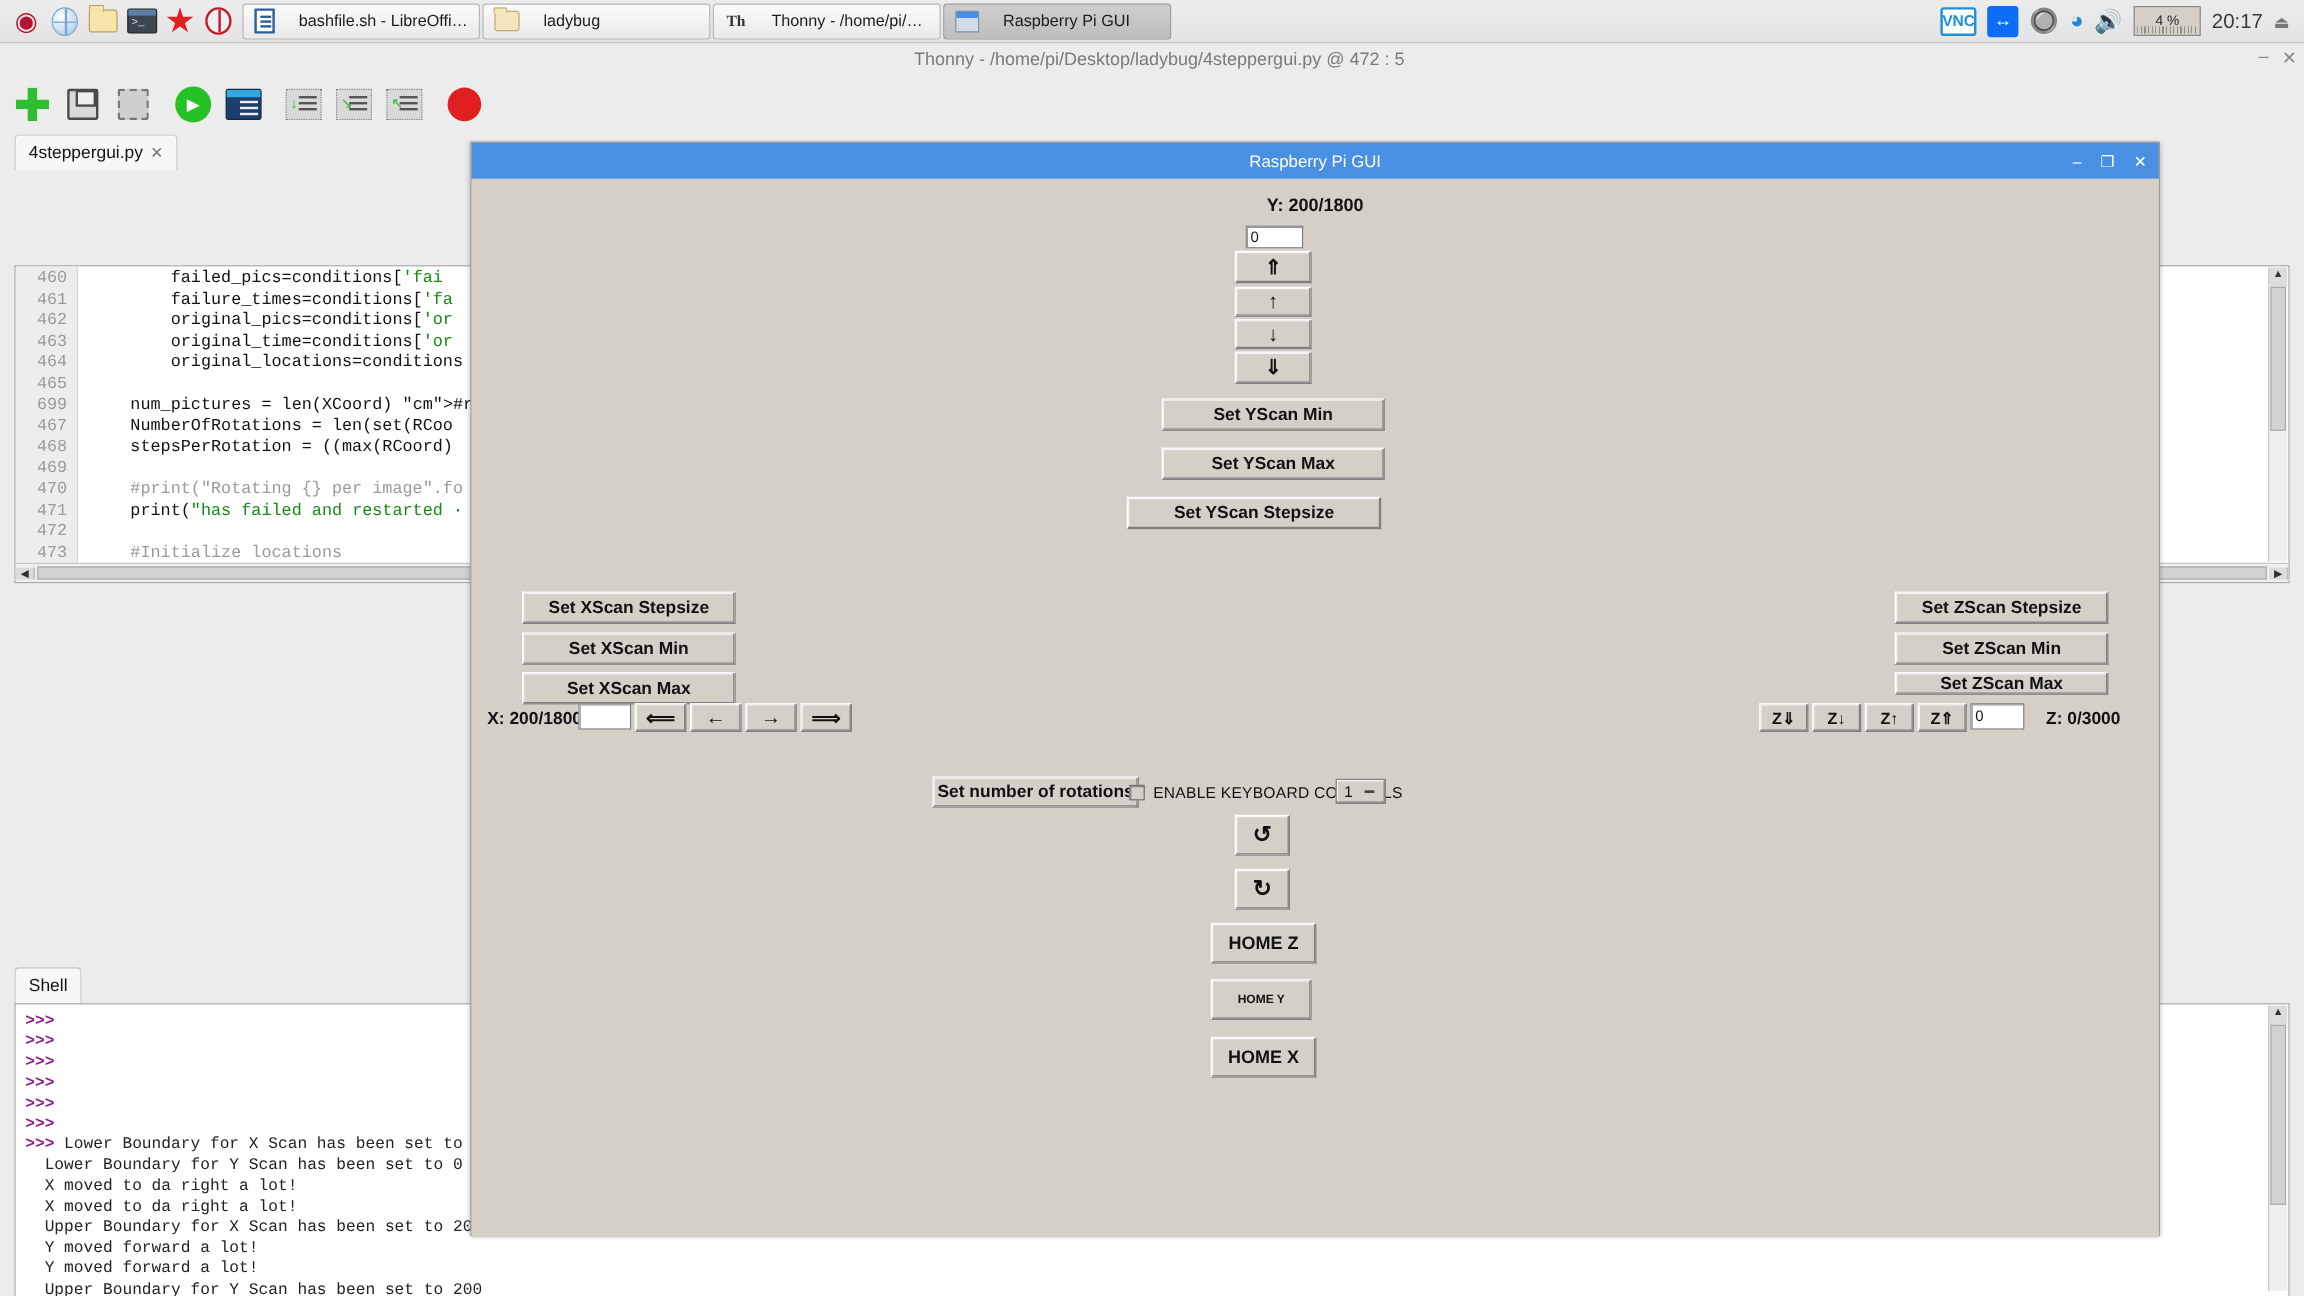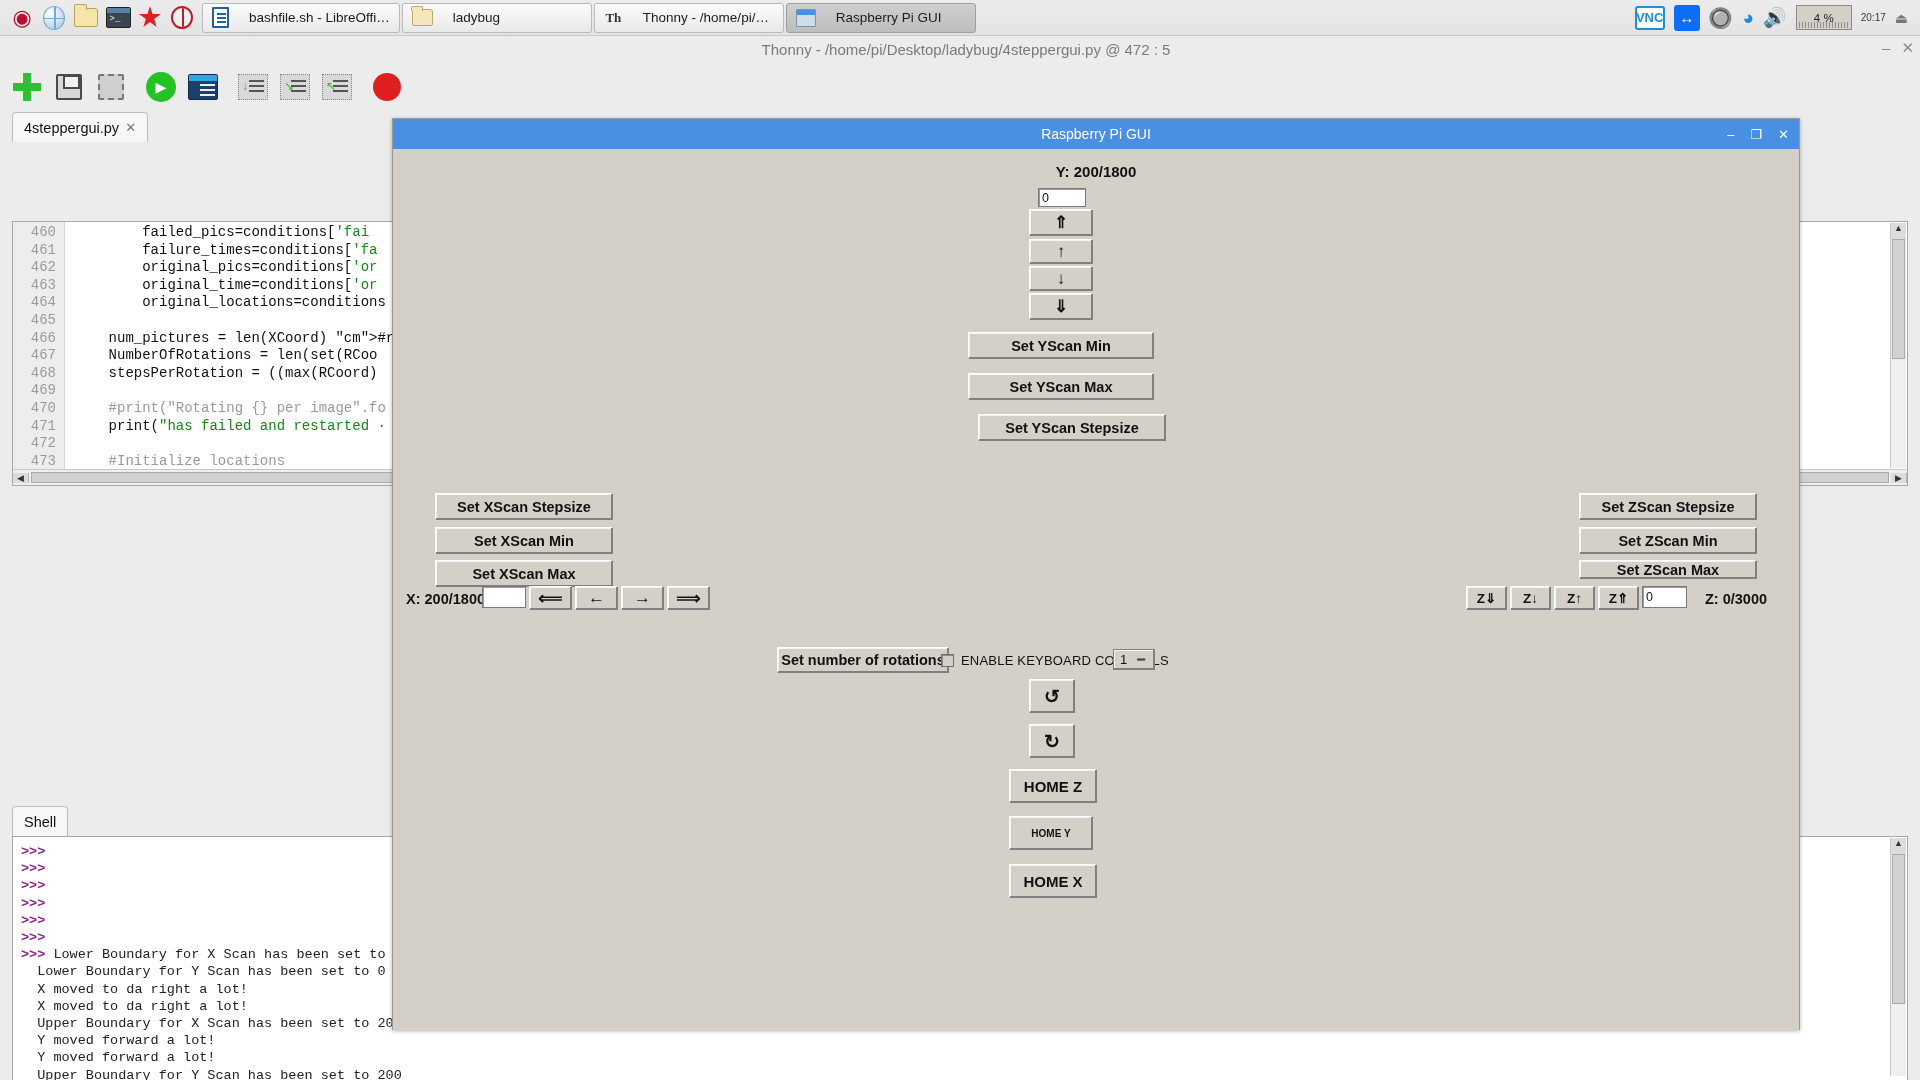--- a/index.html
+++ b/index.html
@@ -55,21 +55,21 @@
   .tray { margin-left:auto; display:flex; align-items:center; gap:9px; padding-right:8px; }
   .tray-ico { display:flex; align-items:center; justify-content:center; }
   .vnc { width:30px; height:24px; border:2px solid #1f8fd6; border-radius:3px; background:#fff; color:#1f8fd6; font:bold 13px "Liberation Sans", sans-serif; }
   .tv { width:26px; height:26px; border-radius:3px; background:#0d6ef5; color:#fff; display:flex; align-items:center; justify-content:center; font-size:15px; }
   .bt { color:#1c8ae0; font-size:20px; }
   .wifi { color:#1c8ae0; font-size:19px; }
   .vol { color:#1c8ae0; font-size:19px; }
   .cpu { width:56px; height:25px; border:1px solid #8a8a8a; background:#d4d0c8; display:flex; align-items:center; justify-content:center; font-size:11.5px; color:#222; position:relative; }
   .cpu:after { content:""; position:absolute; left:2px; right:2px; bottom:1px; height:6px;
     background: repeating-linear-gradient(90deg,#6b6b6b 0 1px,transparent 1px 3px); opacity:.65; }
-  .clock { font-size:10px; color:#3a3a3a; }
+  .clock { font-size:17px; color:#3a3a3a; }
   .eject { font-size:14px; color:#777; }
 
   
   .thonny { position:absolute; left:0; top:36px; width:1920px; height:1044px; background:#ececec; }
   .thonny-title { height:26px; display:flex; align-items:center; justify-content:center; position:relative;padding-left:12px; }
   .thonny-title .t { font-size:15px; color:#7a7a7a; }
   .thonny-title .wctrl { position:absolute; right:6px; top:3px; display:flex; gap:11px; color:#8a8a8a; font-size:15px; }
   .menubar { height:26px; display:flex; align-items:center; gap:5px; padding-left:6px; font-size:14.5px; color:#1a1a1a; }
   .menubar span { padding:2px 7px; }
   .toolbar { height:50px; display:flex; align-items:center; gap:8px; padding-left:10px; }
@@ -266,21 +266,21 @@
 
     <div class="editor-wrap">
       <div class="code">
         <div class="gutter" id="gutter">
             <div>460</div>
             <div>461</div>
             <div>462</div>
             <div>463</div>
             <div>464</div>
             <div>465</div>
-            <div>466</div>
+            <div>699</div>
             <div>467</div>
             <div>468</div>
             <div>469</div>
             <div>470</div>
             <div>471</div>
             <div>472</div>
             <div>473</div>
             <div>474</div>
           </div>
         <div class="lines" id="lines"><div>        failed_pics=conditions[<span class="str">'fai</span></div><div>        failure_times=conditions[<span class="str">'fa</span></div><div>        original_pics=conditions[<span class="str">'or</span></div><div>        original_time=conditions[<span class="str">'or</span></div><div>        original_locations=conditions</div><div>&nbsp;</div><div>    num_pictures = len(XCoord) <span class="&lt;span">"cm"</span>&gt;#rema</div><div>    NumberOfRotations = len(set(RCoo</div><div>    stepsPerRotation = ((max(RCoord)</div><div>&nbsp;</div><div><span class="cm">    #print("Rotating {} per image".fo</span></div><div>    print(<span class="str">"has failed and restarted ·</span></div><div>&nbsp;</div><div><span class="cm">    #Initialize locations</span></div><div>&nbsp;</div></div>
@@ -341,21 +341,21 @@
       <div class="tkbtn arrowbtn" style="left:636px; top:144px; width:64px; height:27px;">
         <span>⇓</span>
       </div>
 
       <div class="tkbtn" style="left:575px; top:183px; width:186px; height:27px;">
         <span>Set YScan Min</span>
       </div>
       <div class="tkbtn" style="left:575px; top:224px; width:186px; height:27px;">
         <span>Set YScan Max</span>
       </div>
-      <div class="tkbtn" style="left:585px; top:265px; width:188px; height:27px;">
+      <div class="tkbtn" style="left:546px; top:265px; width:212px; height:27px;">
         <span>Set YScan Stepsize</span>
       </div>
 
       <div class="tkbtn" style="left:42px; top:344px; width:178px; height:27px;">
         <span>Set XScan Stepsize</span>
       </div>
       <div class="tkbtn" style="left:42px; top:378px; width:178px; height:27px;">
         <span>Set XScan Min</span>
       </div>
       <div class="tkbtn" style="left:42px; top:411px; width:178px; height:27px;">

